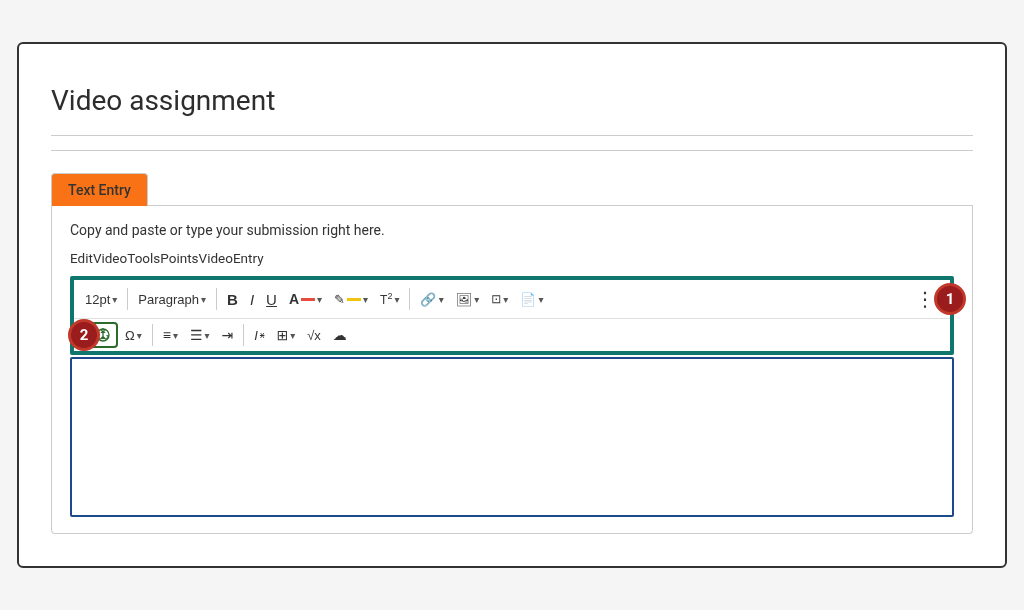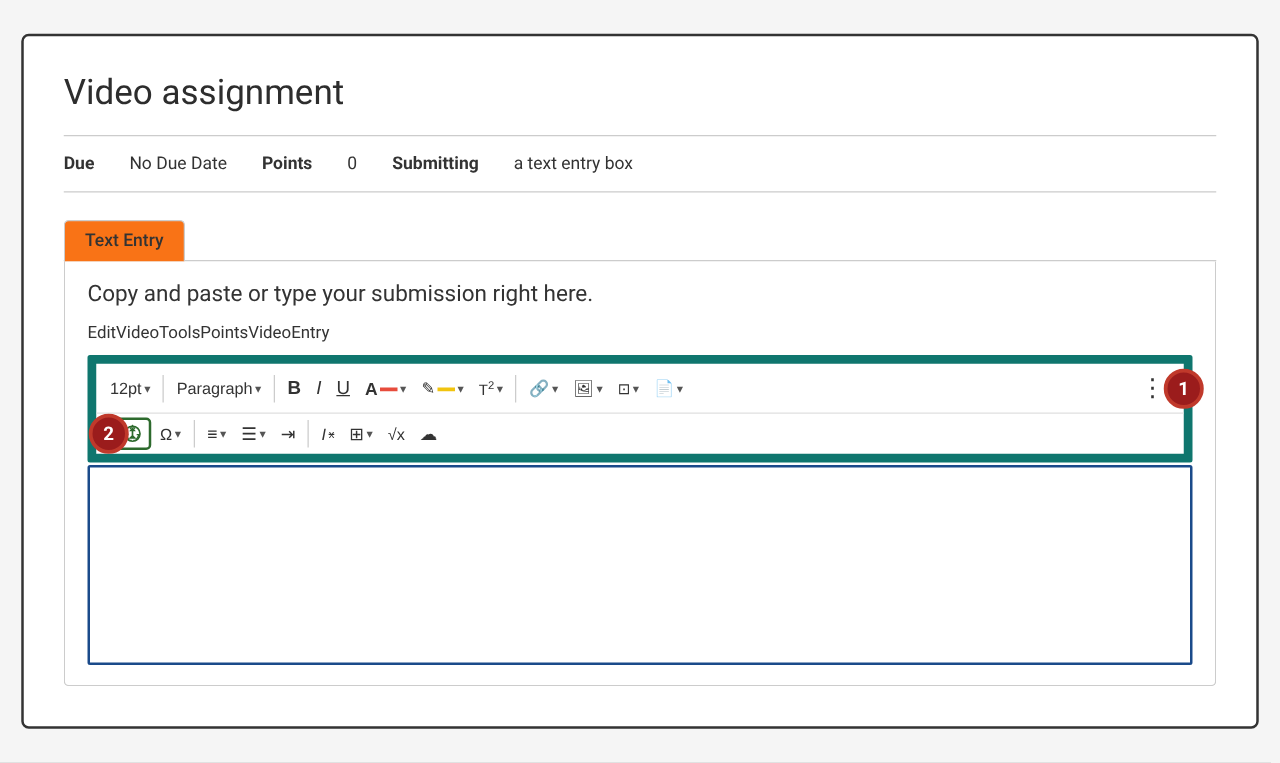--- a/index.html
+++ b/index.html
@@ -9,21 +9,21 @@
       display: flex;
       justify-content: center;
       align-items: center;
       min-height: 100vh;
     }
     .window {
       width: 990px;
       background: #fff;
       border: 2px solid #333;
       border-radius: 6px;
-      padding: 28px 32px 32px 32px;
+      padding: 40px 32px 32px 32px;
     }
     .page-title {
       font-size: 28px;
       font-weight: 400;
       color: #2d2d2d;
       margin-bottom: 18px;
     }
     .divider {
       border: none;
       border-top: 1px solid #ccc;
@@ -69,21 +69,21 @@
       border-color: #ccc;
       font-weight: 500;
     }
     .editor-area {
       border: 1px solid #ccc;
       border-top: none;
       border-radius: 0 0 4px 4px;
       padding: 16px 18px;
     }
     .editor-hint {
-      font-size: 18px;
+      font-size: 14px;
       color: #333;
       margin-bottom: 12px;
     }
     .menu-bar {
       display: flex;
       font-size: 13.5px;
       color: #333;
       margin-bottom: 10px;
     }
     .menu-bar span {
@@ -181,47 +181,39 @@
       z-index: 10;
     }
     .green-icon-btn {
       border: 2px solid #2d6a2d;
       border-radius: 4px;
       background: #fff;
       padding: 3px 5px;
       cursor: pointer;
     }
     .toolbar-rows {
-      border: 7px solid #0f766e;
+      border: 4px solid #0f766e;
       border-radius: 2px;
       margin-bottom: 0;
     }
     .tr1, .tr2 {
       display: flex;
       align-items: center;
       padding: 3px 6px;
       gap: 2px;
     }
     .tr1 { border-bottom: 1px solid #e0e0e0; }
   </style>
 </head>
 <body>
 
 <div class="window">
   <h1 class="page-title">Video assignment</h1>
   <hr class="divider">
 
-  <div class="meta-row">
-    <span class="label">Due</span>
-    <span class="value">No Due Date</span>
-    <span class="label">Points</span>
-    <span class="value">0</span>
-    <span class="label">Submitting</span>
-    <span class="value">a text entry box</span>
-  </div>
   <hr class="divider2">
 
   <div class="tab-bar">
     <div class="tab active">Text Entry</div>
   </div>
 
   <div class="editor-area">
     <p class="editor-hint">Copy and paste or type your submission right here.</p>
 
     <div class="menu-bar">

